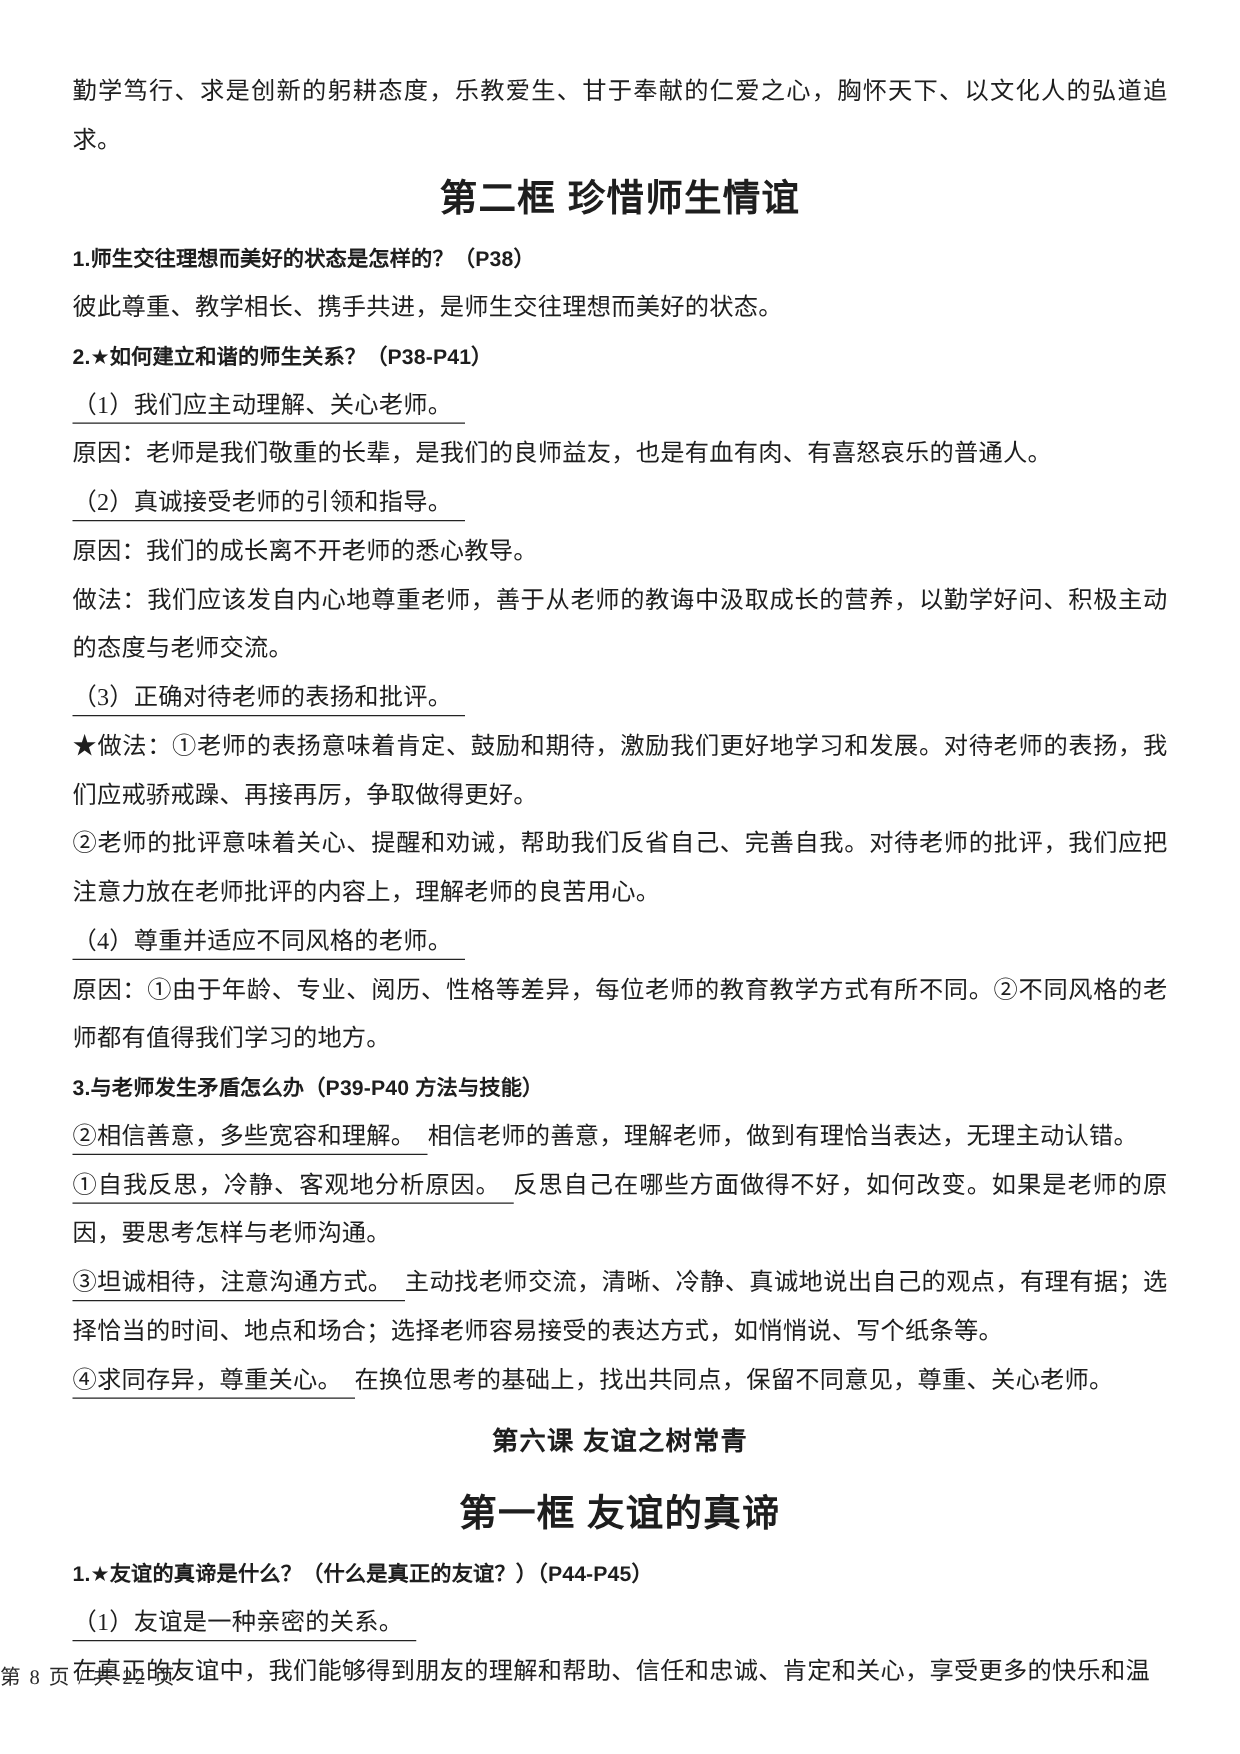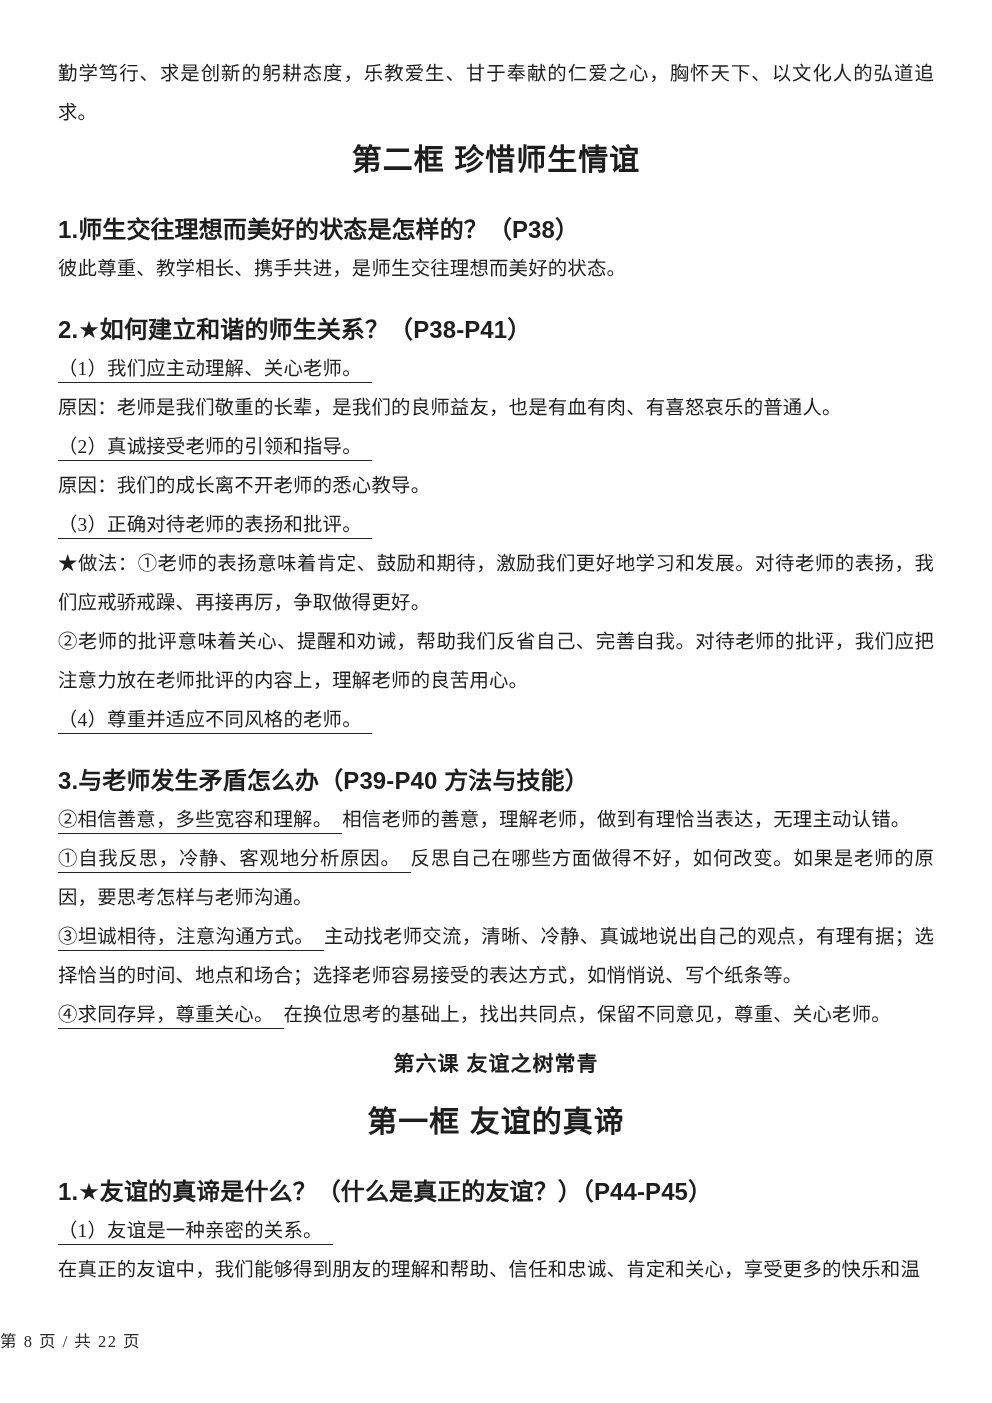--- a/index.html
+++ b/index.html
@@ -23,23 +23,22 @@
     font-size: 19.4px;
     line-height: 39px;
     text-align: justify;
     letter-spacing: 0.2px;
     color: #1e1e1e;
   }
   
   main p.p-q {
     font-weight: 700;
     font-family: "Liberation Sans", "DejaVu Sans", sans-serif;
-    font-size: 24px;
+    font-size: 17px;
     letter-spacing: 0.1px;
-    margin-top: 22px;
   }
   
   main p.p-frame {
     font-weight: 700;
     font-family: "Liberation Sans", "DejaVu Sans", sans-serif;
     font-size: 30px;
     line-height: 56px;
     text-align: center;
     letter-spacing: 1px;
   }
@@ -76,24 +75,26 @@
   <main>
       <p class="p-body"><span>勤学笃行、求是创新的躬耕态度，乐教爱生、甘于奉献的仁爱之心，胸怀天下、以文化人的弘道追求。</span></p>
       <p class="p-frame"><span>第二框 珍惜师生情谊</span></p>
       <p class="p-q"><span>1.师生交往理想而美好的状态是怎样的？（P38）</span></p>
       <p class="p-body"><span>彼此尊重、教学相长、携手共进，是师生交往理想而美好的状态。</span></p>
       <p class="p-q"><span>2.★如何建立和谐的师生关系？（P38-P41）</span></p>
       <p class="p-body"><span class="u">（1）我们应主动理解、关心老师。</span></p>
       <p class="p-body"><span>原因：老师是我们敬重的长辈，是我们的良师益友，也是有血有肉、有喜怒哀乐的普通人。</span></p>
       <p class="p-body"><span class="u">（2）真诚接受老师的引领和指导。</span></p>
       <p class="p-body"><span>原因：我们的成长离不开老师的悉心教导。</span></p>
+      <p class="p-body"><span>做法：我们应该发自内心地尊重老师，善于从老师的教诲中汲取成长的营养，以勤学好问、积极主动的态度与老师交流。</span></p>
       <p class="p-body"><span class="u">（3）正确对待老师的表扬和批评。</span></p>
       <p class="p-body"><span>★做法：①老师的表扬意味着肯定、鼓励和期待，激励我们更好地学习和发展。对待老师的表扬，我们应戒骄戒躁、再接再厉，争取做得更好。</span></p>
       <p class="p-body"><span>②老师的批评意味着关心、提醒和劝诫，帮助我们反省自己、完善自我。对待老师的批评，我们应把注意力放在老师批评的内容上，理解老师的良苦用心。</span></p>
       <p class="p-body"><span class="u">（4）尊重并适应不同风格的老师。</span></p>
+      <p class="p-body"><span>原因：①由于年龄、专业、阅历、性格等差异，每位老师的教育教学方式有所不同。②不同风格的老师都有值得我们学习的地方。</span></p>
       <p class="p-q"><span>3.与老师发生矛盾怎么办（P39-P40 方法与技能）</span></p>
       <p class="p-body"><span class="u">②相信善意，多些宽容和理解。</span><span>相信老师的善意，理解老师，做到有理恰当表达，无理主动认错。</span></p>
       <p class="p-body"><span class="u">①自我反思，冷静、客观地分析原因。</span><span>反思自己在哪些方面做得不好，如何改变。如果是老师的原因，要思考怎样与老师沟通。</span></p>
       <p class="p-body"><span class="u">③坦诚相待，注意沟通方式。</span><span>主动找老师交流，清晰、冷静、真诚地说出自己的观点，有理有据；选择恰当的时间、地点和场合；选择老师容易接受的表达方式，如悄悄说、写个纸条等。</span></p>
       <p class="p-body"><span class="u">④求同存异，尊重关心。</span><span>在换位思考的基础上，找出共同点，保留不同意见，尊重、关心老师。</span></p>
       <p class="p-lesson"><span>第六课 友谊之树常青</span></p>
       <p class="p-frame"><span>第一框 友谊的真谛</span></p>
       <p class="p-q"><span>1.★友谊的真谛是什么？（什么是真正的友谊？）（P44-P45）</span></p>
       <p class="p-body"><span class="u">（1）友谊是一种亲密的关系。</span></p>
       <p class="p-body"><span>在真正的友谊中，我们能够得到朋友的理解和帮助、信任和忠诚、肯定和关心，享受更多的快乐和温</span></p>

